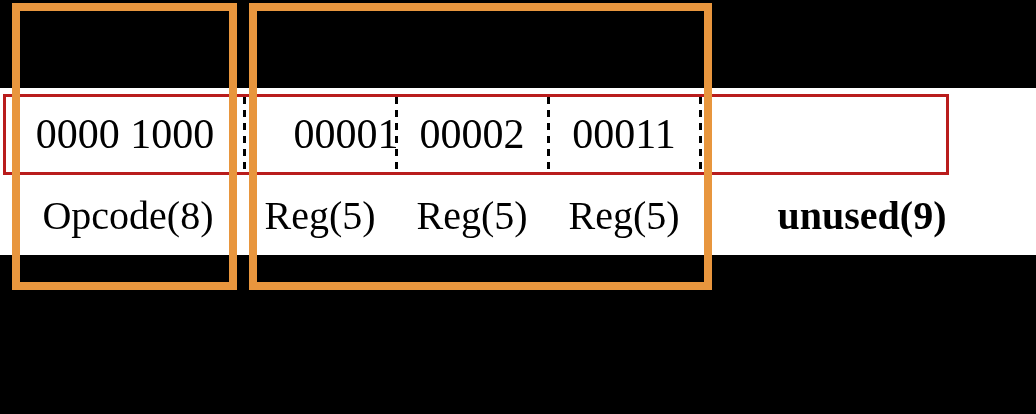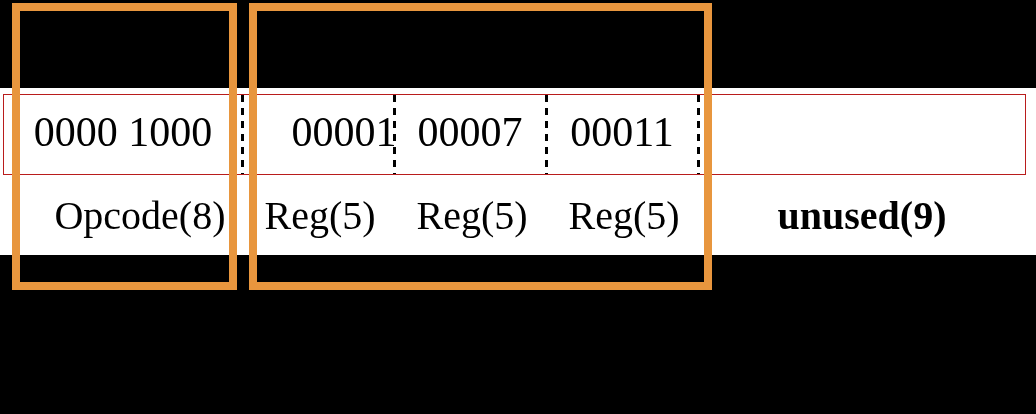--- a/index.html
+++ b/index.html
@@ -10,43 +10,43 @@
     overflow:hidden;
     font-family:"Liberation Serif","DejaVu Serif",serif;
   }
   
   .white-band{
     position:absolute;left:0;top:88px;width:1036px;height:167px;
     background:#ffffff;
   }
   
   .format-box{
-    position:absolute;left:3px;top:94px;width:1023px;height:81px;
-    box-sizing:border-box;border:1px solid #b91c1c;background:#ffffff;
+    position:absolute;left:3px;top:94px;width:946px;height:81px;
+    box-sizing:border-box;border:3px solid #b91c1c;background:#ffffff;
   }
   .format-box .inner{position:relative;width:100%;height:100%;}
   .sep{
     position:absolute;top:0;width:3px;height:100%;
     background:repeating-linear-gradient(to bottom,#000 0 7px,transparent 7px 13px);
   }
   .sep1{left:237px;} .sep2{left:389px;} .sep3{left:541px;} .sep4{left:693px;}
   .bits{
     position:absolute;top:0;height:75px;line-height:75px;
     transform:translateX(-50%);
     font-size:42px;color:#000;white-space:nowrap;
   }
   .bits.v0{left:119px;} .bits.v1{left:314px;margin-left:26px;} .bits.v2{left:466px;} .bits.v3{left:618px;}
   
   .labels-row{position:absolute;left:0;top:177px;width:1036px;height:78px;}
   .flabel{
     position:absolute;top:0;height:78px;line-height:78px;
     transform:translateX(-50%);
     font-size:40px;color:#000;white-space:nowrap;
   }
-  .flabel.l0{left:140px;text-align:right;} .flabel.l1{left:320px;} .flabel.l2{left:472px;}
+  .flabel.l0{left:128px;text-align:right;} .flabel.l1{left:320px;} .flabel.l2{left:472px;}
   .flabel.l3{left:624px;} .flabel.l4{left:862px;font-weight:bold;}
   
   .hl{
     position:absolute;top:3px;height:287px;
     box-sizing:border-box;border:8px solid #e8963e;
     background:transparent;
   }
   .hl-opcode{left:12px;width:225px;}
   .hl-regs{left:249px;width:463px;}
 </style>
@@ -54,21 +54,21 @@
 <body>
 
 <div class="stage">
 
   <div class="white-band"></div>
 
   <div class="format-box">
     <div class="inner">
       <span class="bits v0">0000 1000</span>
       <span class="bits v1">00001</span>
-      <span class="bits v2">00007</span>
+      <span class="bits v2">00002</span>
       <span class="bits v3">00011</span>
       <div class="sep sep1"></div>
       <div class="sep sep2"></div>
       <div class="sep sep3"></div>
       <div class="sep sep4"></div>
     </div>
   </div>
 
   <div class="labels-row">
     <span class="flabel l0">Opcode(8)</span>

